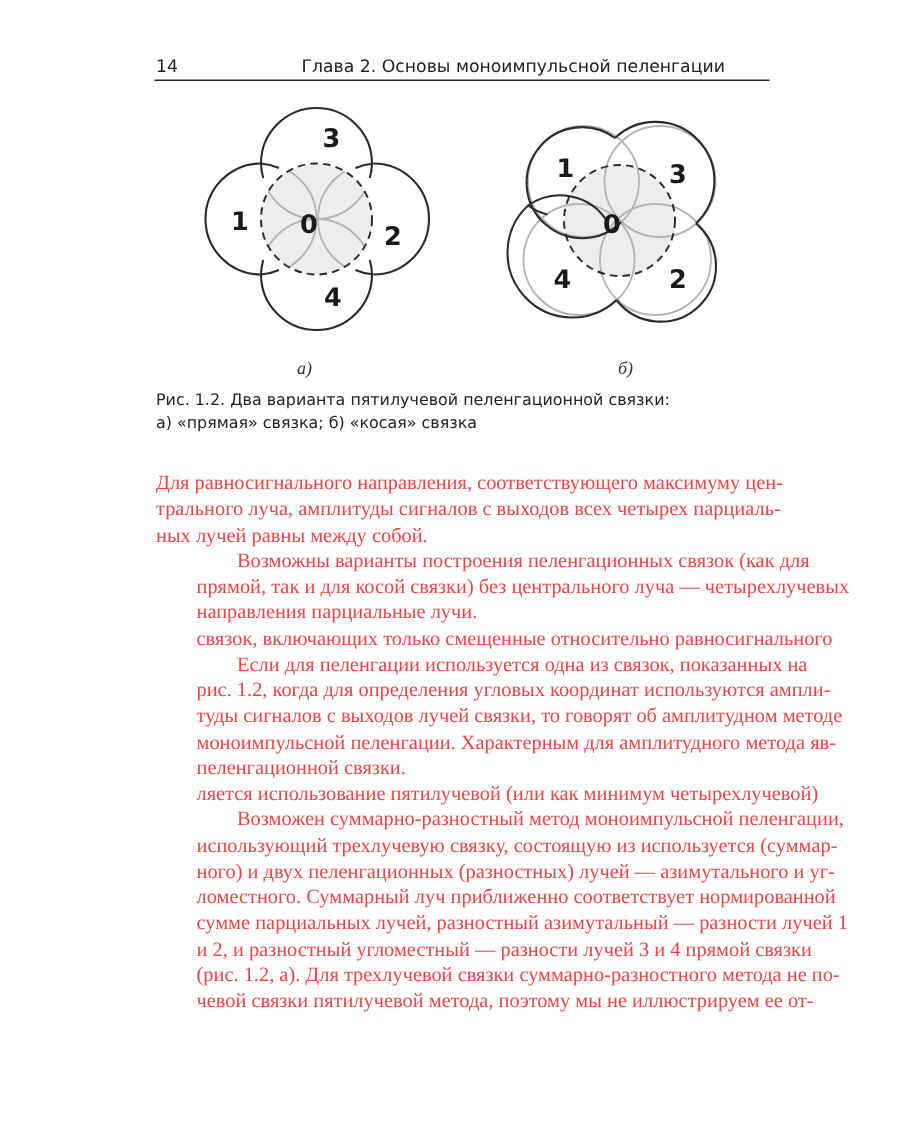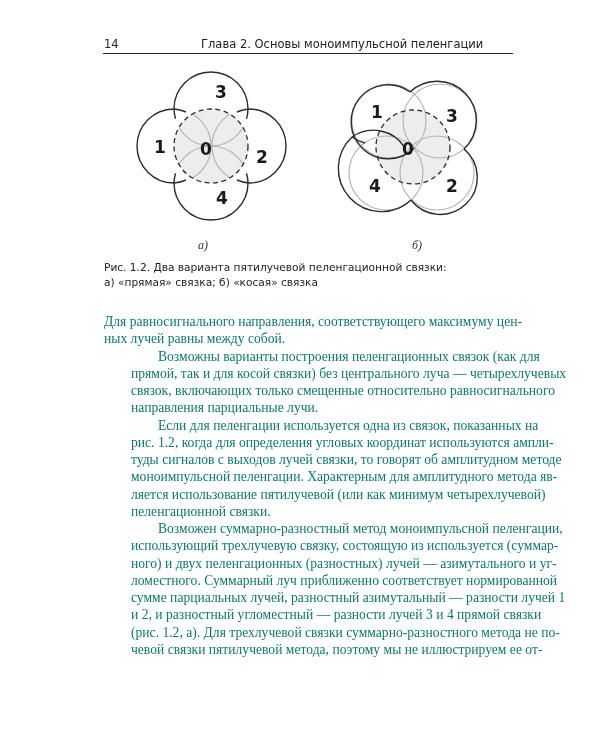--- a/index.html
+++ b/index.html
@@ -22,21 +22,21 @@
   }
 
   .caption {
     position: absolute; left: 104px; top: 260px; width: 410px;
     font-family: "DejaVu Sans", sans-serif; font-size: 10.6px; line-height: 15px; color: #222;
   }
   .caption .fig-num { font-weight: normal; }
 
   .body-text {
     position: absolute; left: 104px; top: 313px; width: 406px;
-    font-family: "Liberation Serif", serif; font-size: 13.6px; line-height: 17.25px; color: #0f766e;
+    font-family: "Liberation Serif", serif; font-size: 13.6px; line-height: 17.25px; color: #ef4444;
   }
   .body-text p { margin: 0; text-align: justify; text-align-last: left; hyphens: manual; }
   .body-text p.indent { text-indent: 27px; }
   .line { display: block; text-align: justify; text-align-last: justify; white-space: nowrap; }
   .line.last { text-align-last: left; }
 </style>
 </head>
 <body>
 
 <header class="page-header">
@@ -128,35 +128,36 @@
 </div>
 
 <div class="caption">
   <div><span class="fig-num">Рис. 1.2.</span><span> Два варианта пятилучевой пеленгационной связки:</span></div>
   <div>а) «прямая» связка; б) «косая» связка</div>
 </div>
 
 <div class="body-text">
   <p>
     <span class="line">Для равносигнального направления, соответствующего максимуму цен-</span>
+    <span class="line">трального луча, амплитуды сигналов с выходов всех четырех парциаль-</span>
     <span class="line last">ных лучей равны между собой.</span>
   </p>
   <p class="indent">
     <span class="line" style="padding-left:27px">Возможны варианты построения пеленгационных связок (как для</span>
     <span class="line">прямой, так и для косой связки) без центрального луча — четырехлучевых</span>
+    <span class="line last">направления парциальные лучи.</span>
     <span class="line">связок, включающих только смещенные относительно равносигнального</span>
-    <span class="line last">направления парциальные лучи.</span>
   </p>
   <p class="indent">
     <span class="line" style="padding-left:27px">Если для пеленгации используется одна из связок, показанных на</span>
     <span class="line">рис. 1.2, когда для определения угловых координат используются ампли-</span>
     <span class="line">туды сигналов с выходов лучей связки, то говорят об амплитудном методе</span>
     <span class="line">моноимпульсной пеленгации. Характерным для амплитудного метода яв-</span>
+    <span class="line last">пеленгационной связки.</span>
     <span class="line">ляется использование пятилучевой (или как минимум четырехлучевой)</span>
-    <span class="line last">пеленгационной связки.</span>
   </p>
   <p class="indent">
     <span class="line" style="padding-left:27px">Возможен суммарно-разностный метод моноимпульсной пеленгации,</span>
     <span class="line">использующий трехлучевую связку, состоящую из используется (суммар-</span>
     <span class="line">ного) и двух пеленгационных (разностных) лучей — азимутального и уг-</span>
     <span class="line">ломестного. Суммарный луч приближенно соответствует нормированной</span>
     <span class="line">сумме парциальных лучей, разностный азимутальный — разности лучей 1</span>
     <span class="line">и 2, и разностный угломестный — разности лучей 3 и 4 прямой связки</span>
     <span class="line">(рис. 1.2, а). Для трехлучевой связки суммарно-разностного метода не по-</span>
     <span class="line">чевой связки пятилучевой метода, поэтому мы не иллюстрируем ее от-</span>

